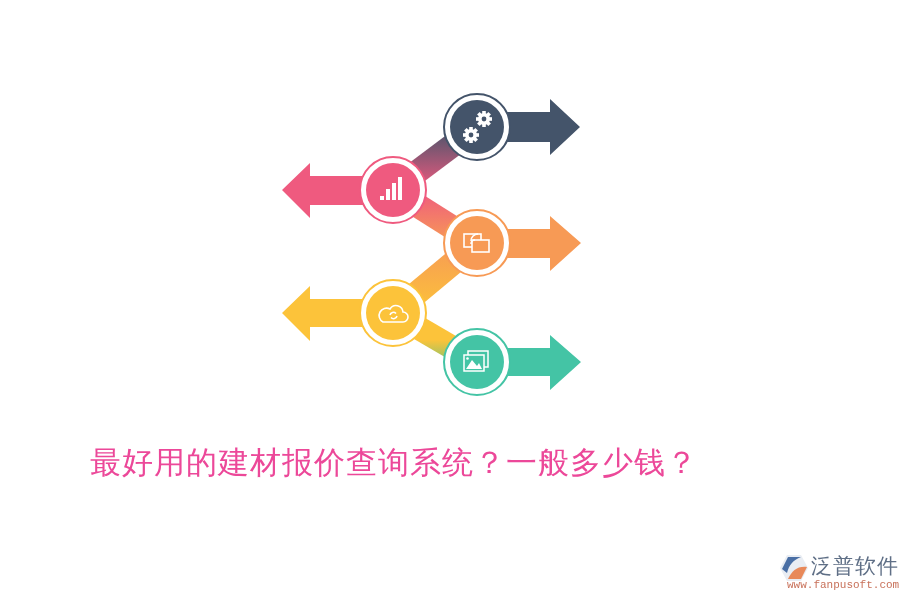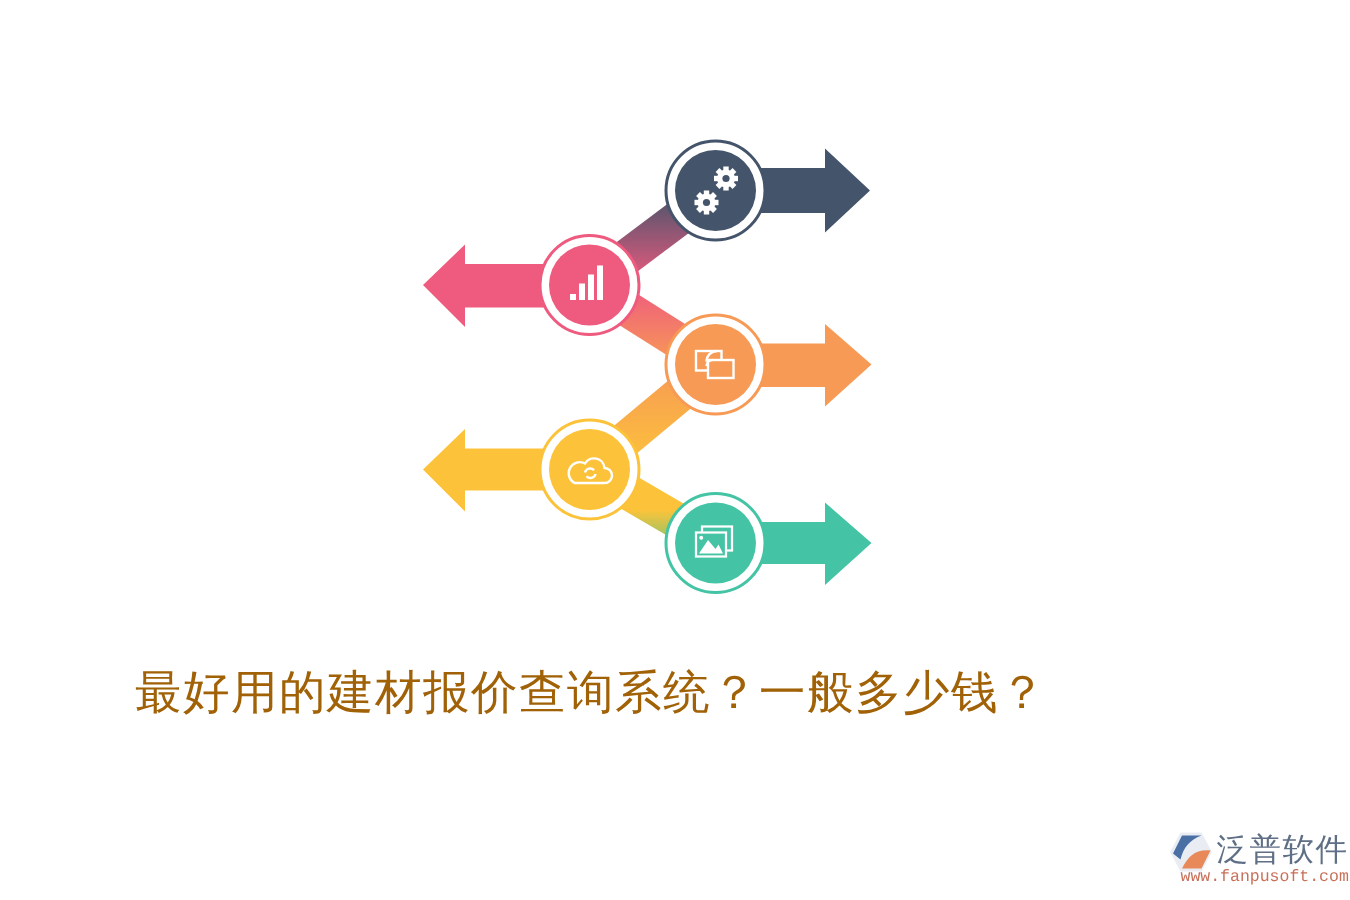--- a/index.html
+++ b/index.html
@@ -1,20 +1,20 @@
 <!DOCTYPE html>
 <html><head>
   <meta charset="utf-8">
   <style>
     html, body { margin: 0; padding: 0; background: #ffffff; }
     body { width: 900px; height: 600px; position: relative; overflow: hidden; font-family: "DejaVu Sans", "Liberation Sans", sans-serif; }
     .infographic { position: absolute; left: 0; top: 0; width: 900px; height: 420px; }
     .headline {
       position: absolute; left: 90px; top: 440px; width: 720px;
-      font-size: 31px; line-height: 44px; color: #a16207; letter-spacing: 1px;
+      font-size: 31px; line-height: 44px; color: #ec4899; letter-spacing: 1px;
       font-family: "DejaVu Sans", sans-serif; white-space: nowrap;
     }
     .logo { position: absolute; left: 764px; top: 552px; width: 132px; height: 40px; margin-left: 15px; }
     .logo-icon { position: absolute; left: 0; top: 2px; width: 30px; height: 28px; }
     .logo-name { position: absolute; left: 32px; top: 0; font-size: 21px; line-height: 28px; color: #5f6f86; letter-spacing: 1px; white-space: nowrap; font-family: "DejaVu Sans", sans-serif; }
     .logo-url { position: absolute; left: 8px; top: 27px; font-size: 11px; line-height: 12px; color: #c8715a; white-space: nowrap; font-family: Liberation Mono, monospace; }
   </style>
 </head>
 <body>
 

